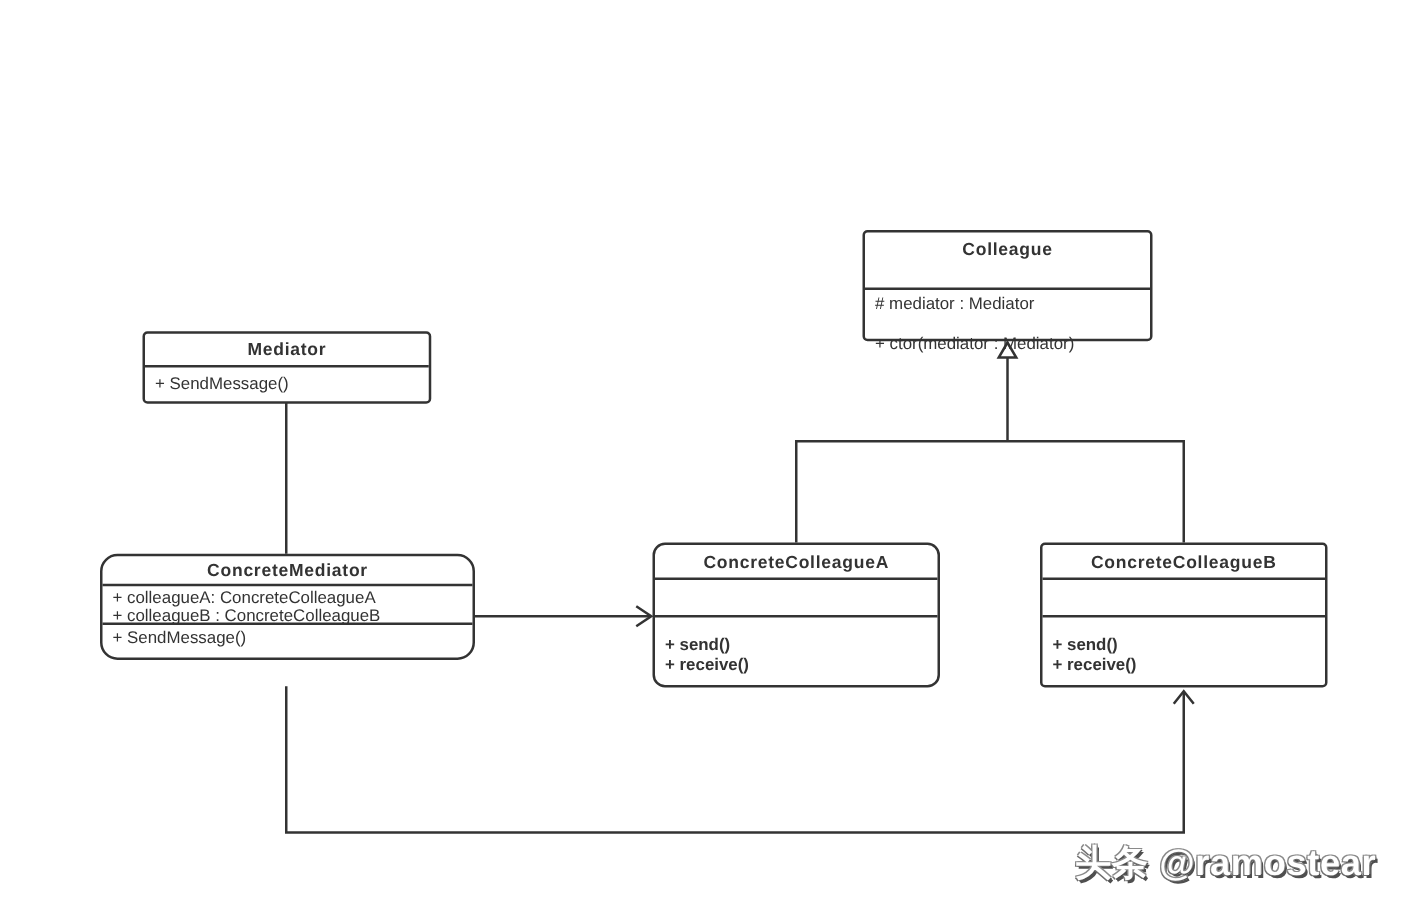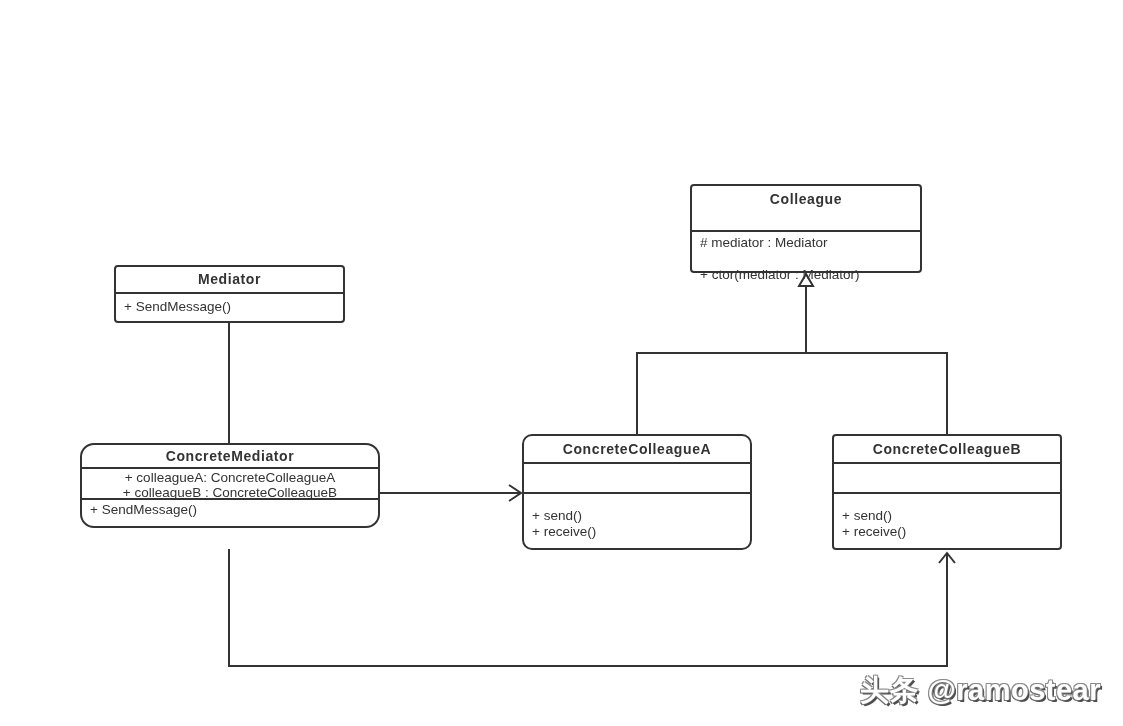--- a/index.html
+++ b/index.html
@@ -50,30 +50,30 @@
 
   
   .box-colleague { left: 690px; top: 184px; width: 232px; height: 89px; }
   .box-colleague .uml-title { height: 46px; line-height: 26px; }
   .box-colleague .compartment { padding: 3px 8px 0 8px; }
   .box-colleague .member + .member { margin-top: 17px; }
 
   
   .box-concrete-mediator { left: 80px; top: 443px; width: 300px; height: 85px; border-radius: 14px; }
   .box-concrete-mediator .uml-title { height: 24px; line-height: 22px; }
-  .box-concrete-mediator .attrs { padding: 1px 8px 0 8px; height: 31px; text-align: center; }
+  .box-concrete-mediator .attrs { padding: 1px 8px 0 8px; height: 31px; }
   .box-concrete-mediator .methods { padding: 2px 8px 0 8px; }
 
   
   .box-colleague-a { left: 522px; top: 434px; width: 230px; height: 116px; border-radius: 10px; }
   .box-colleague-b { left: 832px; top: 434px; width: 230px; height: 116px; }
   .box-colleague-a .uml-title, .box-colleague-b .uml-title { height: 28px; line-height: 26px; }
   .box-colleague-a .attrs, .box-colleague-b .attrs { height: 30px; }
   .box-colleague-a .methods, .box-colleague-b .methods { padding: 14px 8px 0 8px; }
-  .box-colleague-a .member, .box-colleague-b .member { line-height: 16px; }
+  .box-colleague-a .member, .box-colleague-b .member { line-height: 16px; font-weight: bold; }
 
   
   .watermark {
     position: absolute;
     right: 22px;
     top: 671px;
     font-size: 29px;
     font-weight: bold;
     letter-spacing: 0.5px;
     color: #ffffff;

